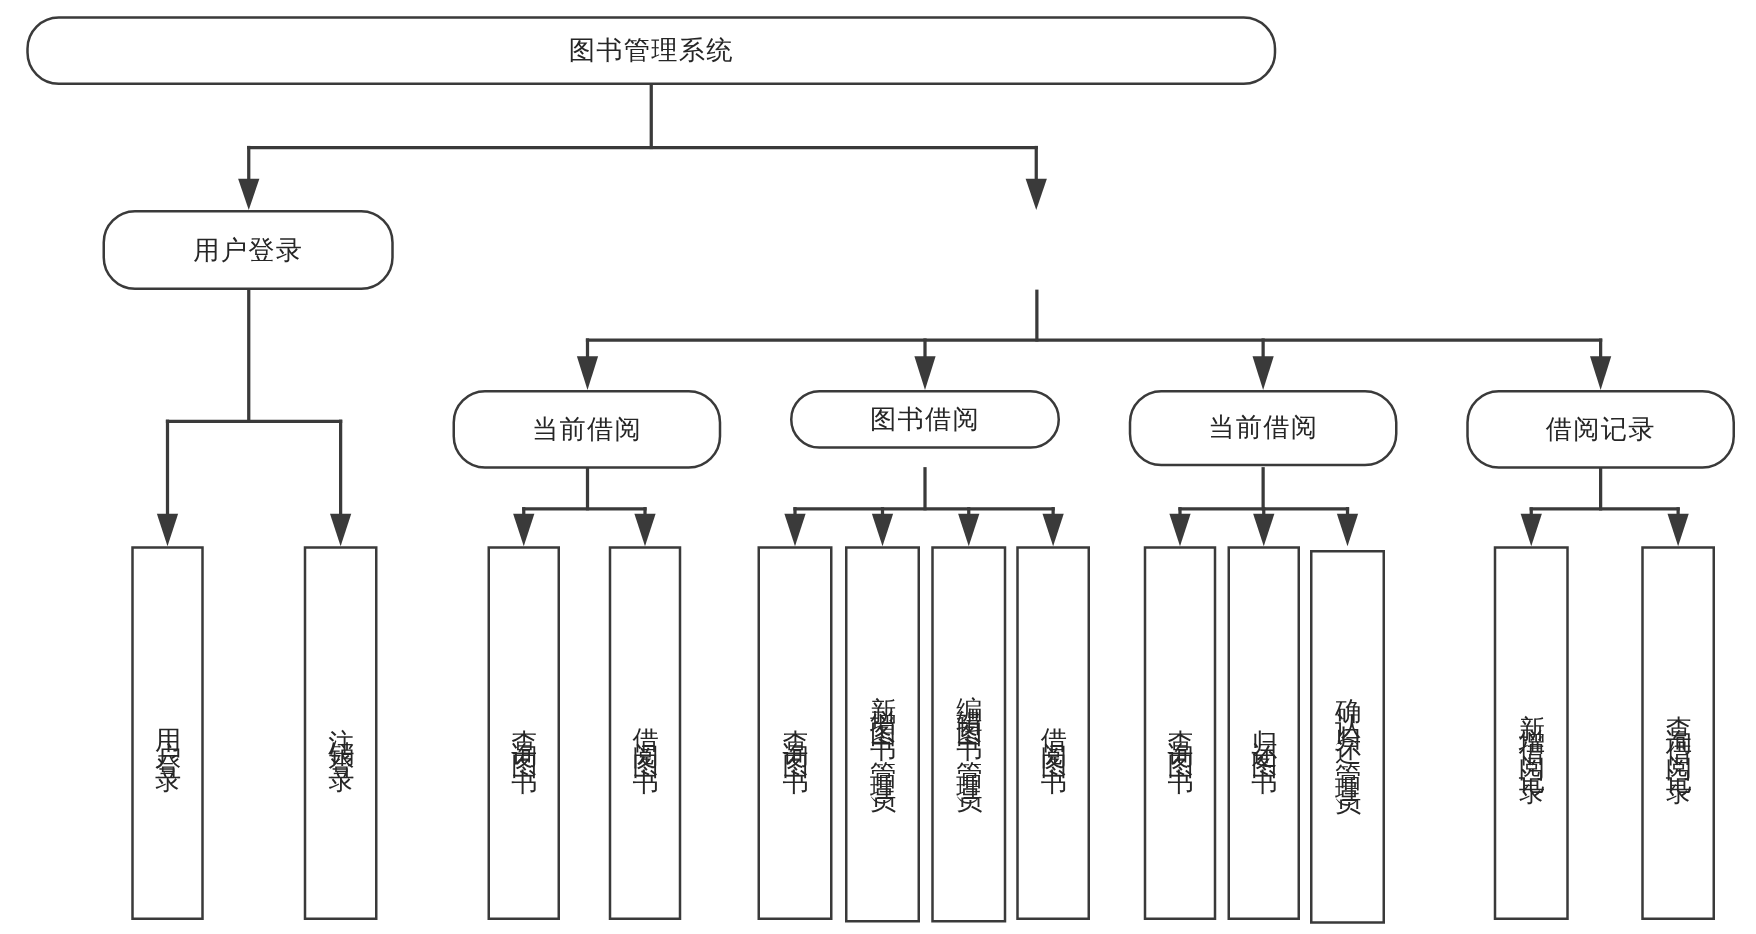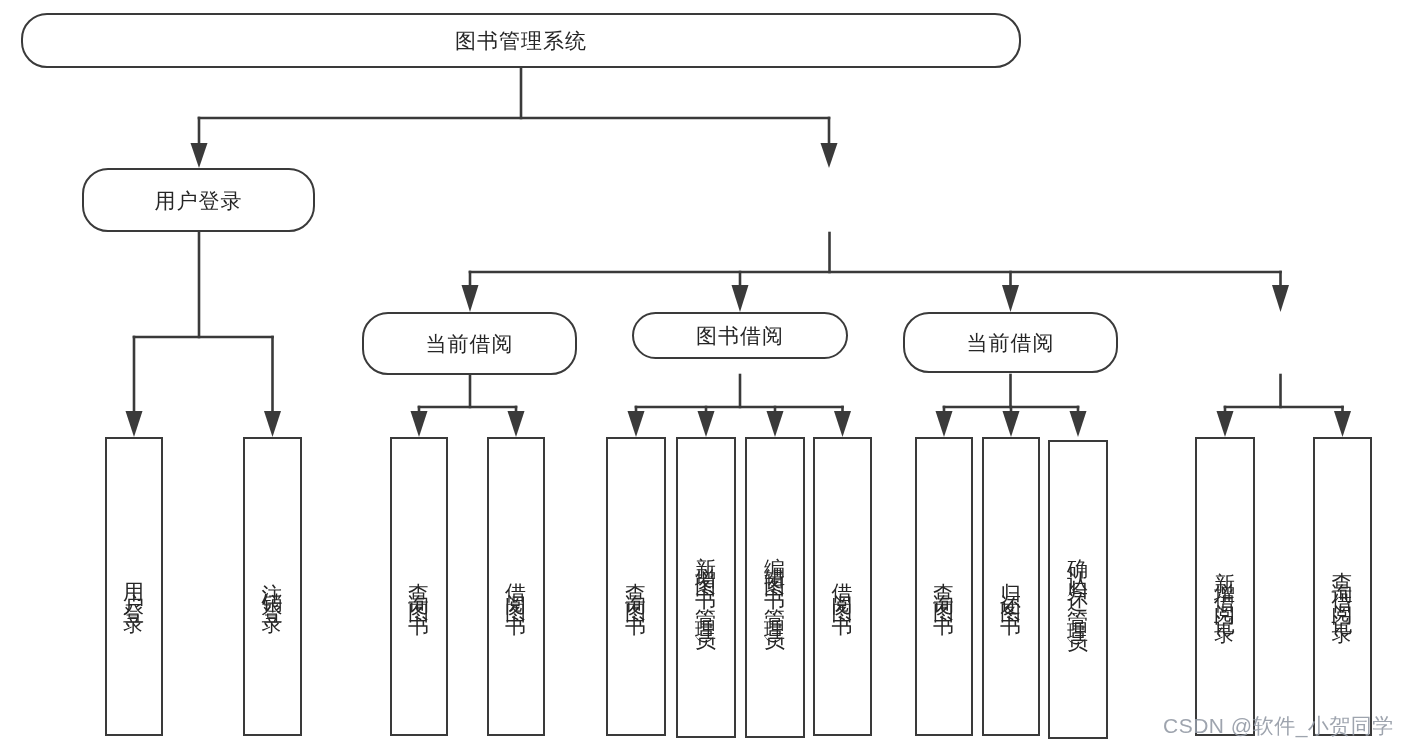--- a/index.html
+++ b/index.html
@@ -129,34 +129,34 @@
     </g>
   </svg>
 
   <div class="box h" style="left:21px; top:13px; width:1000px; height:55px">图书管理系统</div>
 
   <div class="box h" style="left:82px; top:168px; width:233px; height:64px">用户登录</div>
 
   <div class="box h" style="left:362px; top:312px; width:215px; height:63px">当前借阅</div>
   <div class="box h" style="left:632px; top:312px; width:216px; height:47px">图书借阅</div>
   <div class="box h" style="left:903px; top:312px; width:215px; height:61px">当前借阅</div>
+  <div class="box h" style="left:1173px; top:312px; width:215px; height:63px">借阅记录</div>
 
   <div class="box v" style="left:105px; top:437px; width:58px; height:299px">用户登录</div>
   <div class="box v" style="left:243px; top:437px; width:59px; height:299px">注销登录</div>
 
   <div class="box v" style="left:390px; top:437px; width:58px; height:299px">查询图书</div>
   <div class="box v" style="left:487px; top:437px; width:58px; height:299px">借阅图书</div>
 
   <div class="box v" style="left:606px; top:437px; width:60px; height:299px">查询图书</div>
   <div class="box v" style="left:676px; top:437px; width:60px; height:301px">新增图书（管理员）</div>
   <div class="box v" style="left:745px; top:437px; width:60px; height:301px">编辑图书（管理员）</div>
   <div class="box v" style="left:813px; top:437px; width:59px; height:299px">借阅图书</div>
 
   <div class="box v" style="left:915px; top:437px; width:58px; height:299px">查询图书</div>
   <div class="box v" style="left:982px; top:437px; width:58px; height:299px">归还图书</div>
   <div class="box v" style="left:1048px; top:440px; width:60px; height:299px">确认归还（管理员）</div>
 
   <div class="box v" style="left:1195px; top:437px; width:60px; height:299px">新增借阅记录</div>
   <div class="box v" style="left:1313px; top:437px; width:59px; height:299px">查询借阅记录</div>
 
-  <div class="watermark">CSDN @软件_小贺同学</div>
 
 </div>
 
 </body></html>

